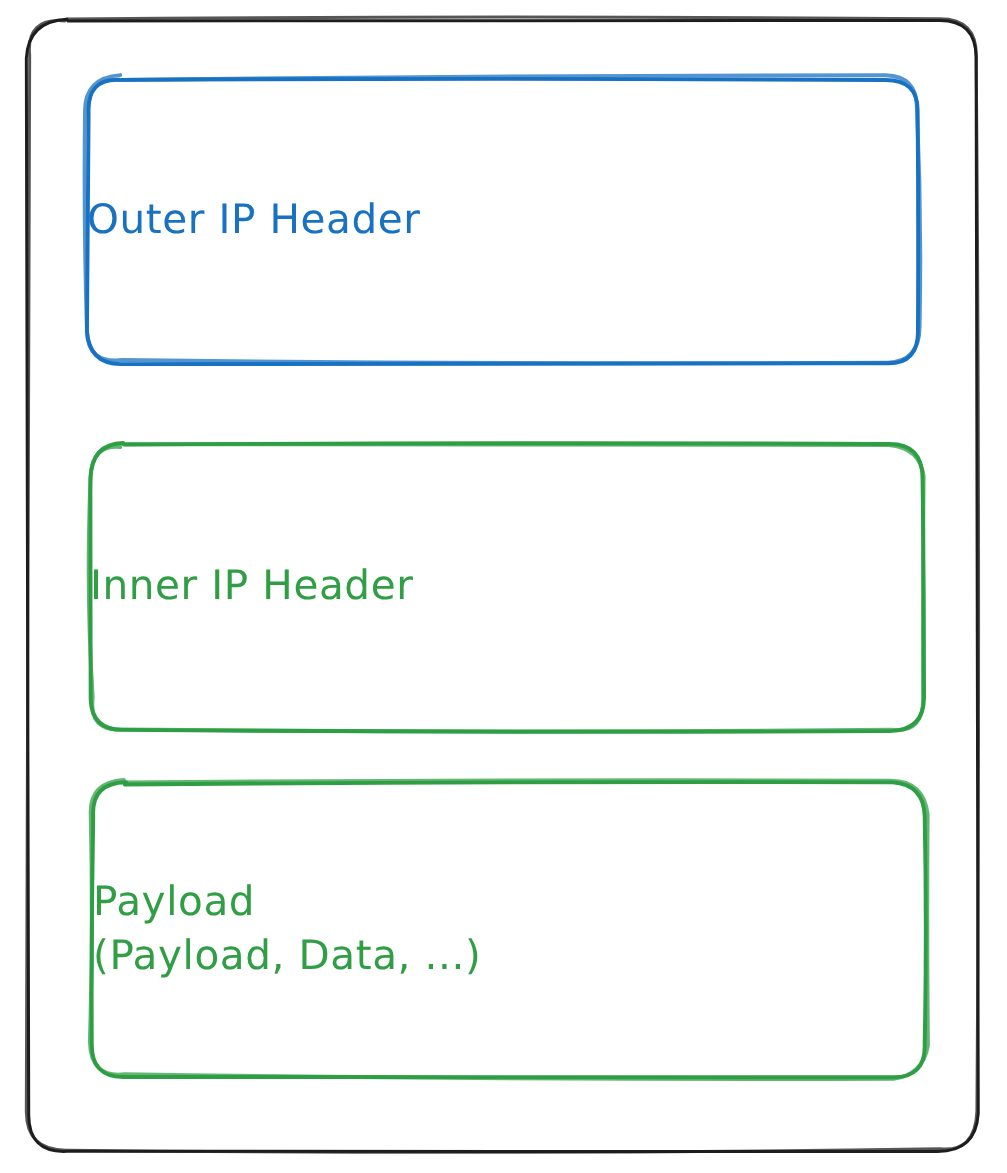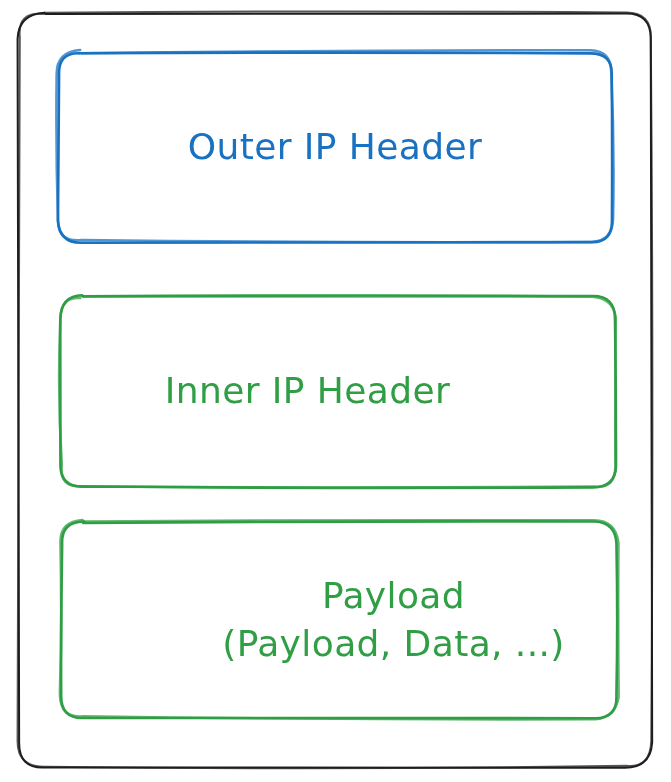--- a/index.html
+++ b/index.html
@@ -24,25 +24,25 @@
     position: absolute;
     top: 0;
     left: 0;
     width: 671px;
     height: 782px;
   }
   .box-label {
     position: absolute;
     display: flex;
     flex-direction: column;
-    align-items: center;
+    align-items: flex-start;
     justify-content: center;
     text-align: center;
     font-family: "DejaVu Sans", sans-serif;
-    font-size: 36px;
+    font-size: 27px;
     line-height: 1.34;
     letter-spacing: 0.4px;
     white-space: pre;
     pointer-events: none;
   }
   .label-line { display: block; }
 
   
   #label-outer-ip-header {
     left: 58px;  top: 52px;  width: 554px;  height: 190px;

